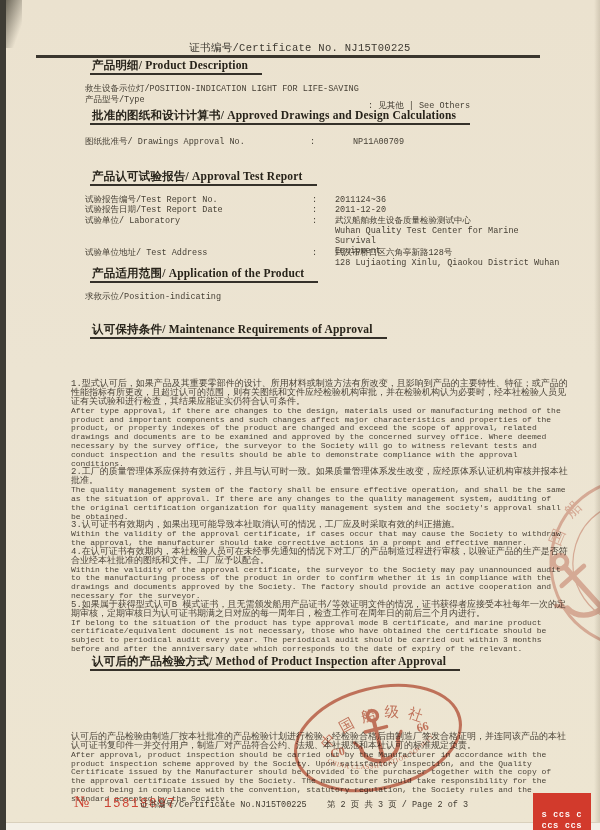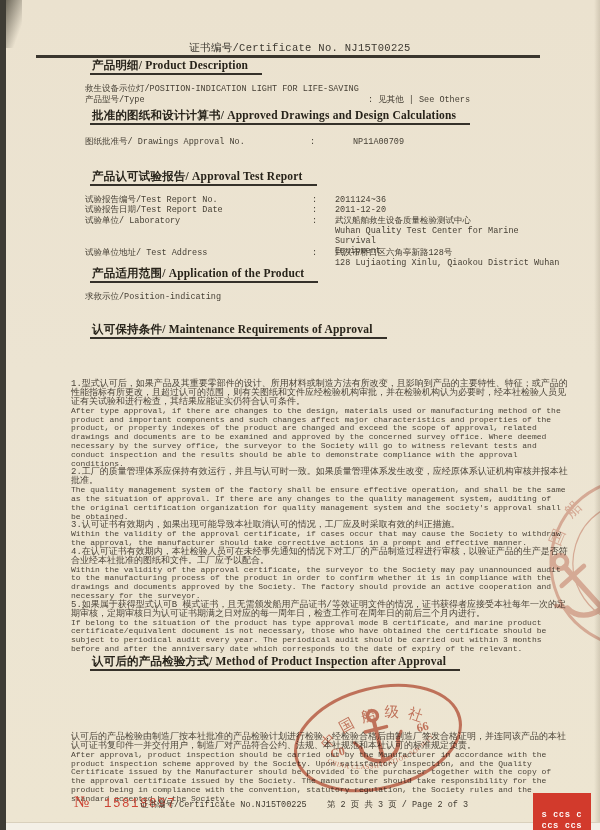--- a/index.html
+++ b/index.html
@@ -61,21 +61,21 @@
   <div class="corner-tl"></div>
   <div class="edge-right"></div>
   <div class="edge-bottom"></div>
 
   <div class="cert-head">证书编号/Certificate No. NJ15T00225</div>
   <div class="head-rule"></div>
 
   <div class="sec-title" style="top:59px;">产品明细/ Product Description</div>
   <div class="row" style="left:85px;top:84px;">救生设备示位灯/POSITION-INDICATION LIGHT FOR LIFE-SAVING</div>
   <div class="row" style="left:85px;top:95px;">产品型号/Type</div>
-  <div class="row" style="left:368px;top:95px;">: 见其他 | See Others</div>
+  <div class="row" style="left:368px;top:101px;">: 见其他 | See Others</div>
 
   <div class="sec-title" style="top:109px;">批准的图纸和设计计算书/ Approved Drawings and Design Calculations</div>
   <div class="row" style="left:85px;top:137px;">图纸批准号/ Drawings Approval No.</div>
   <div class="row" style="left:310px;top:137px;">:</div>
   <div class="row" style="left:353px;top:137px;">NP11A00709</div>
 
   <div class="sec-title" style="top:170px;">产品认可试验报告/ Approval Test Report</div>
 
   <div class="row" style="left:85px;top:195px;text-align:center;">试验报告编号/Test Report No.</div>
   <div class="row" style="left:312px;top:195px;">:</div>

